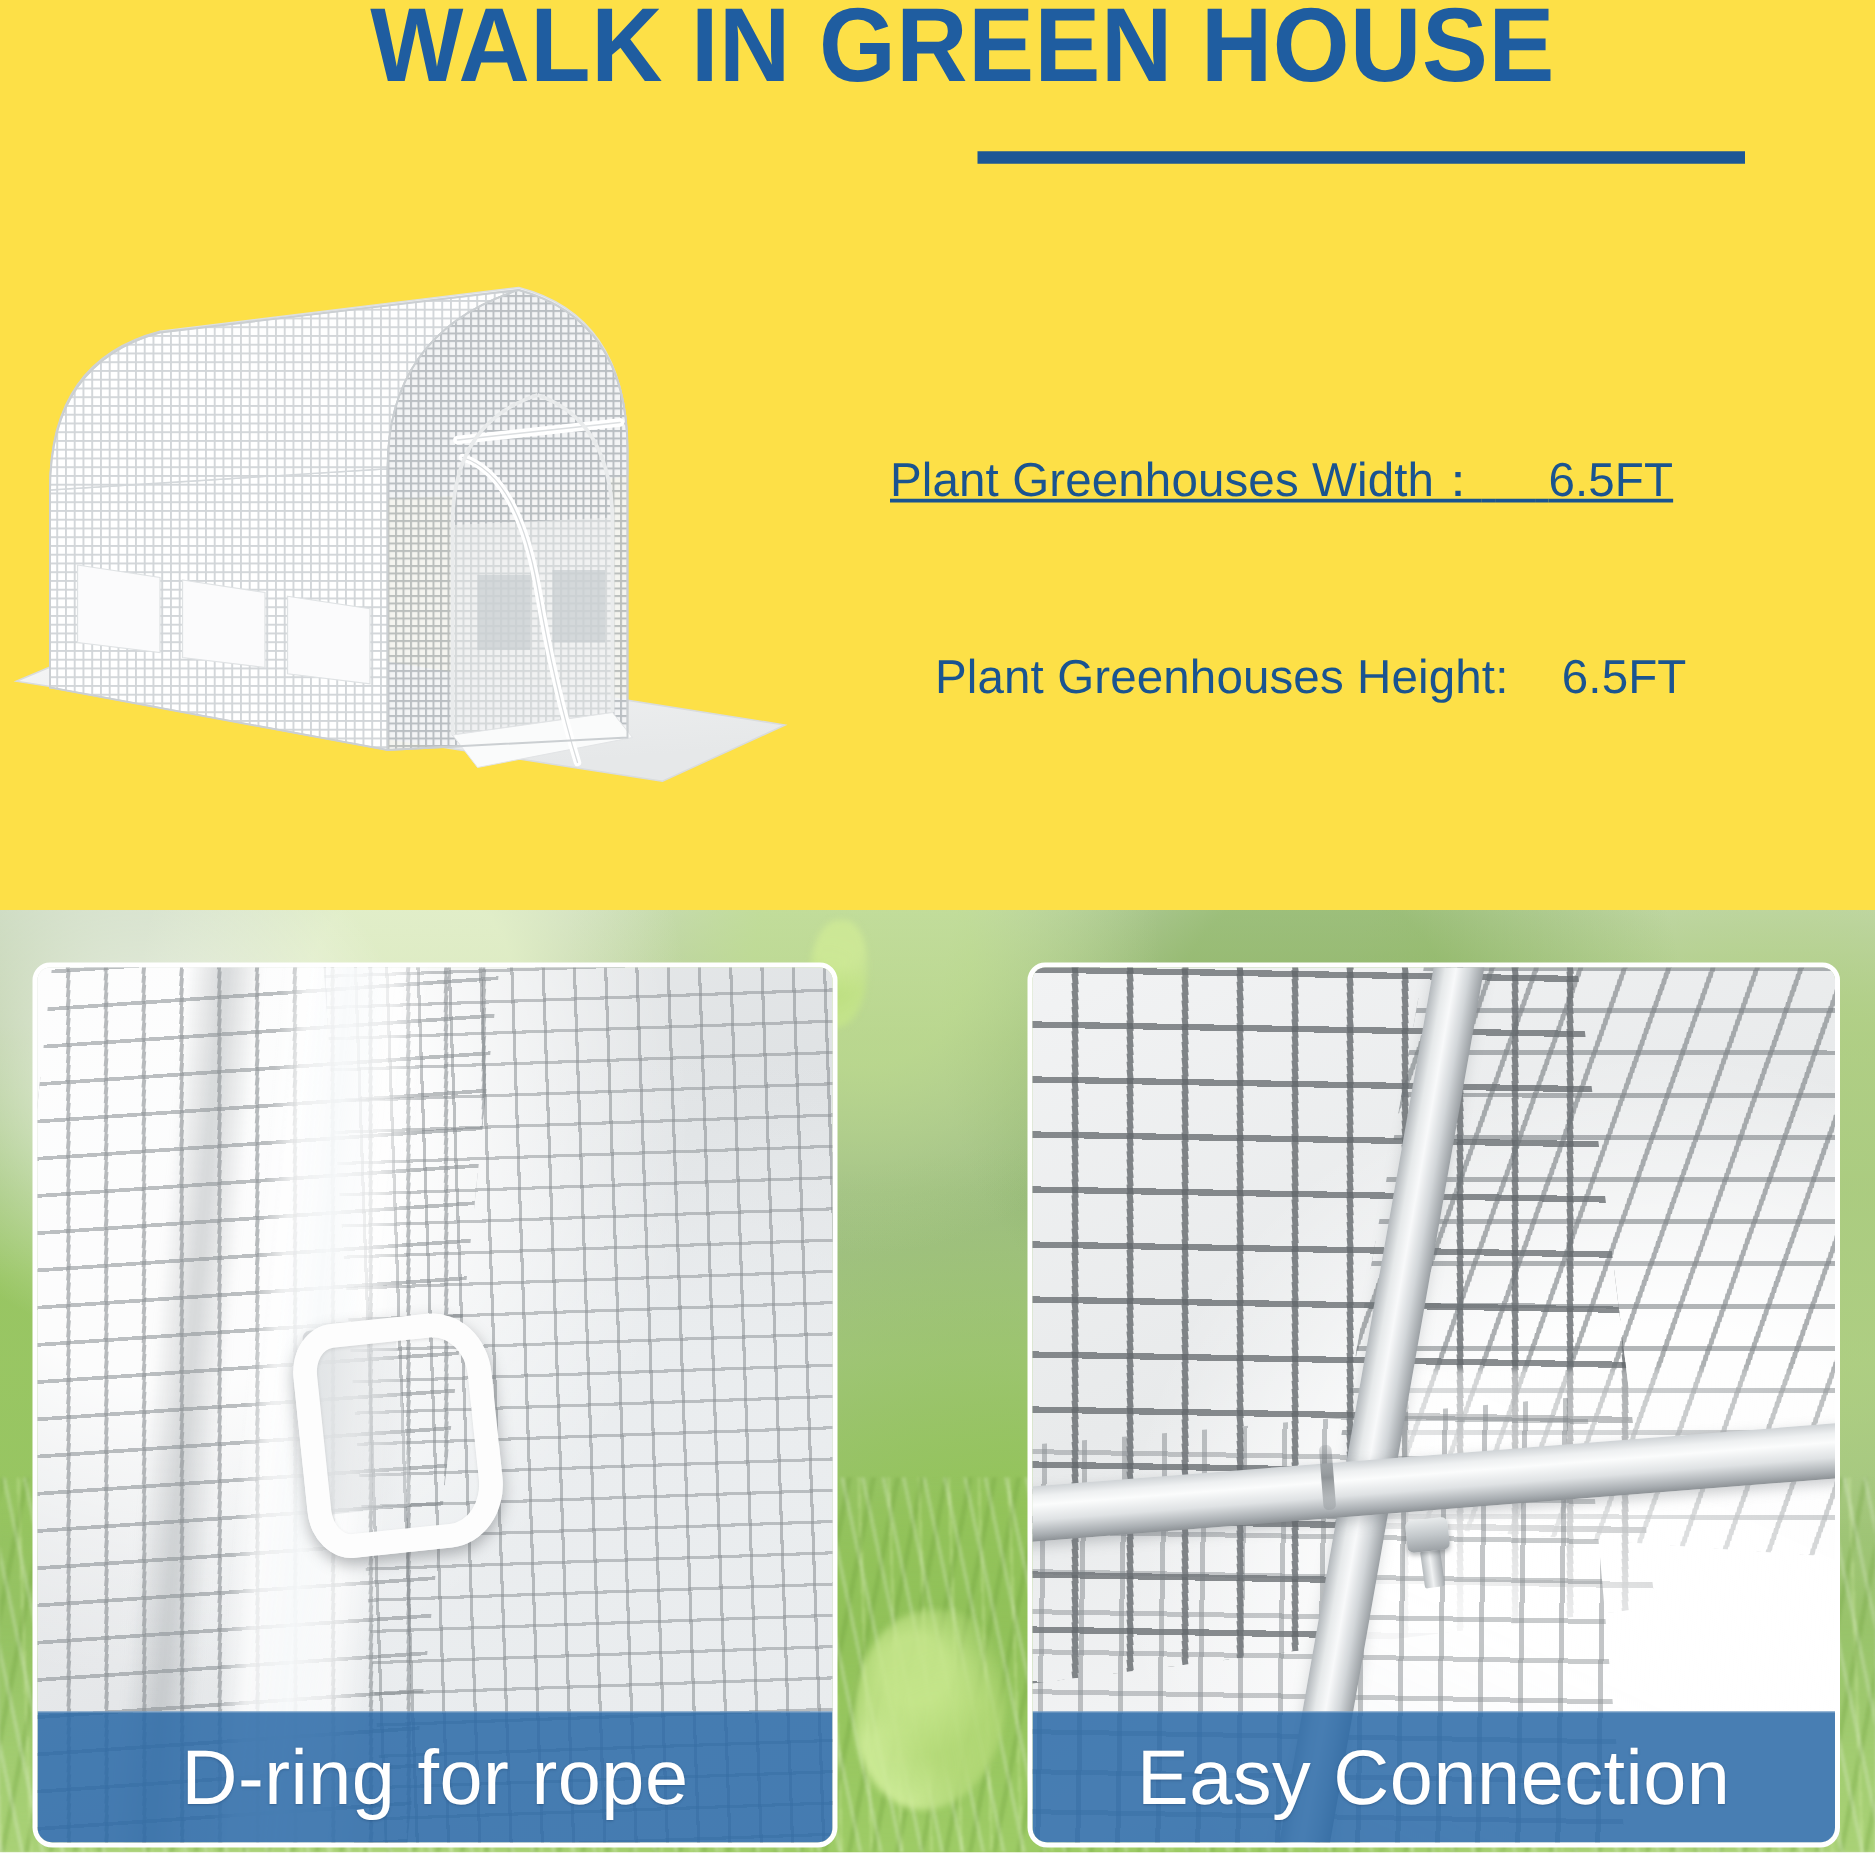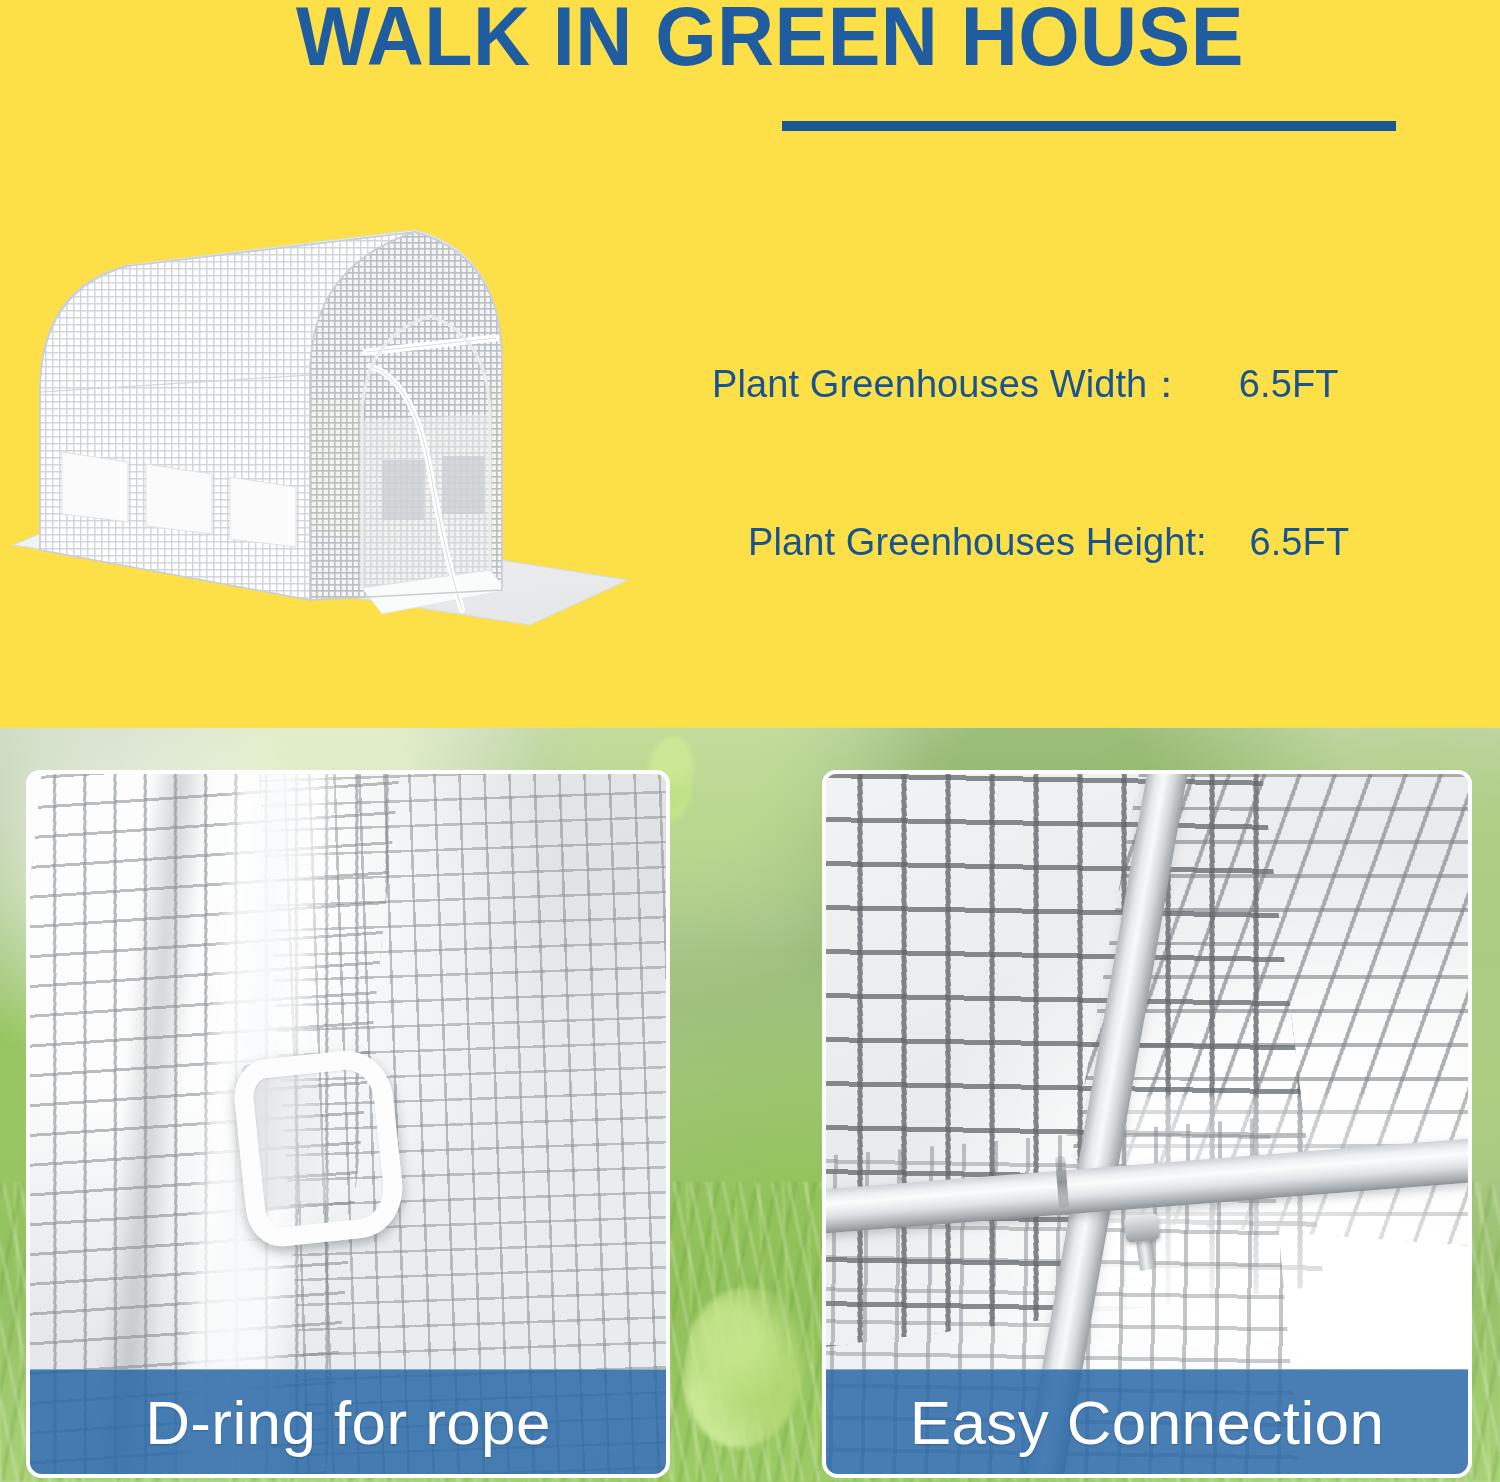--- a/index.html
+++ b/index.html
@@ -72,21 +72,21 @@
     width: 760px;
     height: 46px;
     font-family: "Liberation Sans Narrow", "Liberation Sans", sans-serif;
     font-size: 38px;
     font-weight: 400;
     color: #1A5490;
     white-space: nowrap;
     letter-spacing: 0.1px;
   }
   #spec-row-0 { top: 10px; }
-  #spec-row-1 { top: 183px; }
+  #spec-row-1 { top: 183px; text-decoration: underline; }
   #spec-row-2 { top: 345px; margin-left: 36px; }
 
   
   #photo-section {
     position: absolute;
     left: 0; top: 728px;
     width: 1500px; height: 754px;
     overflow: hidden;
   }
 

